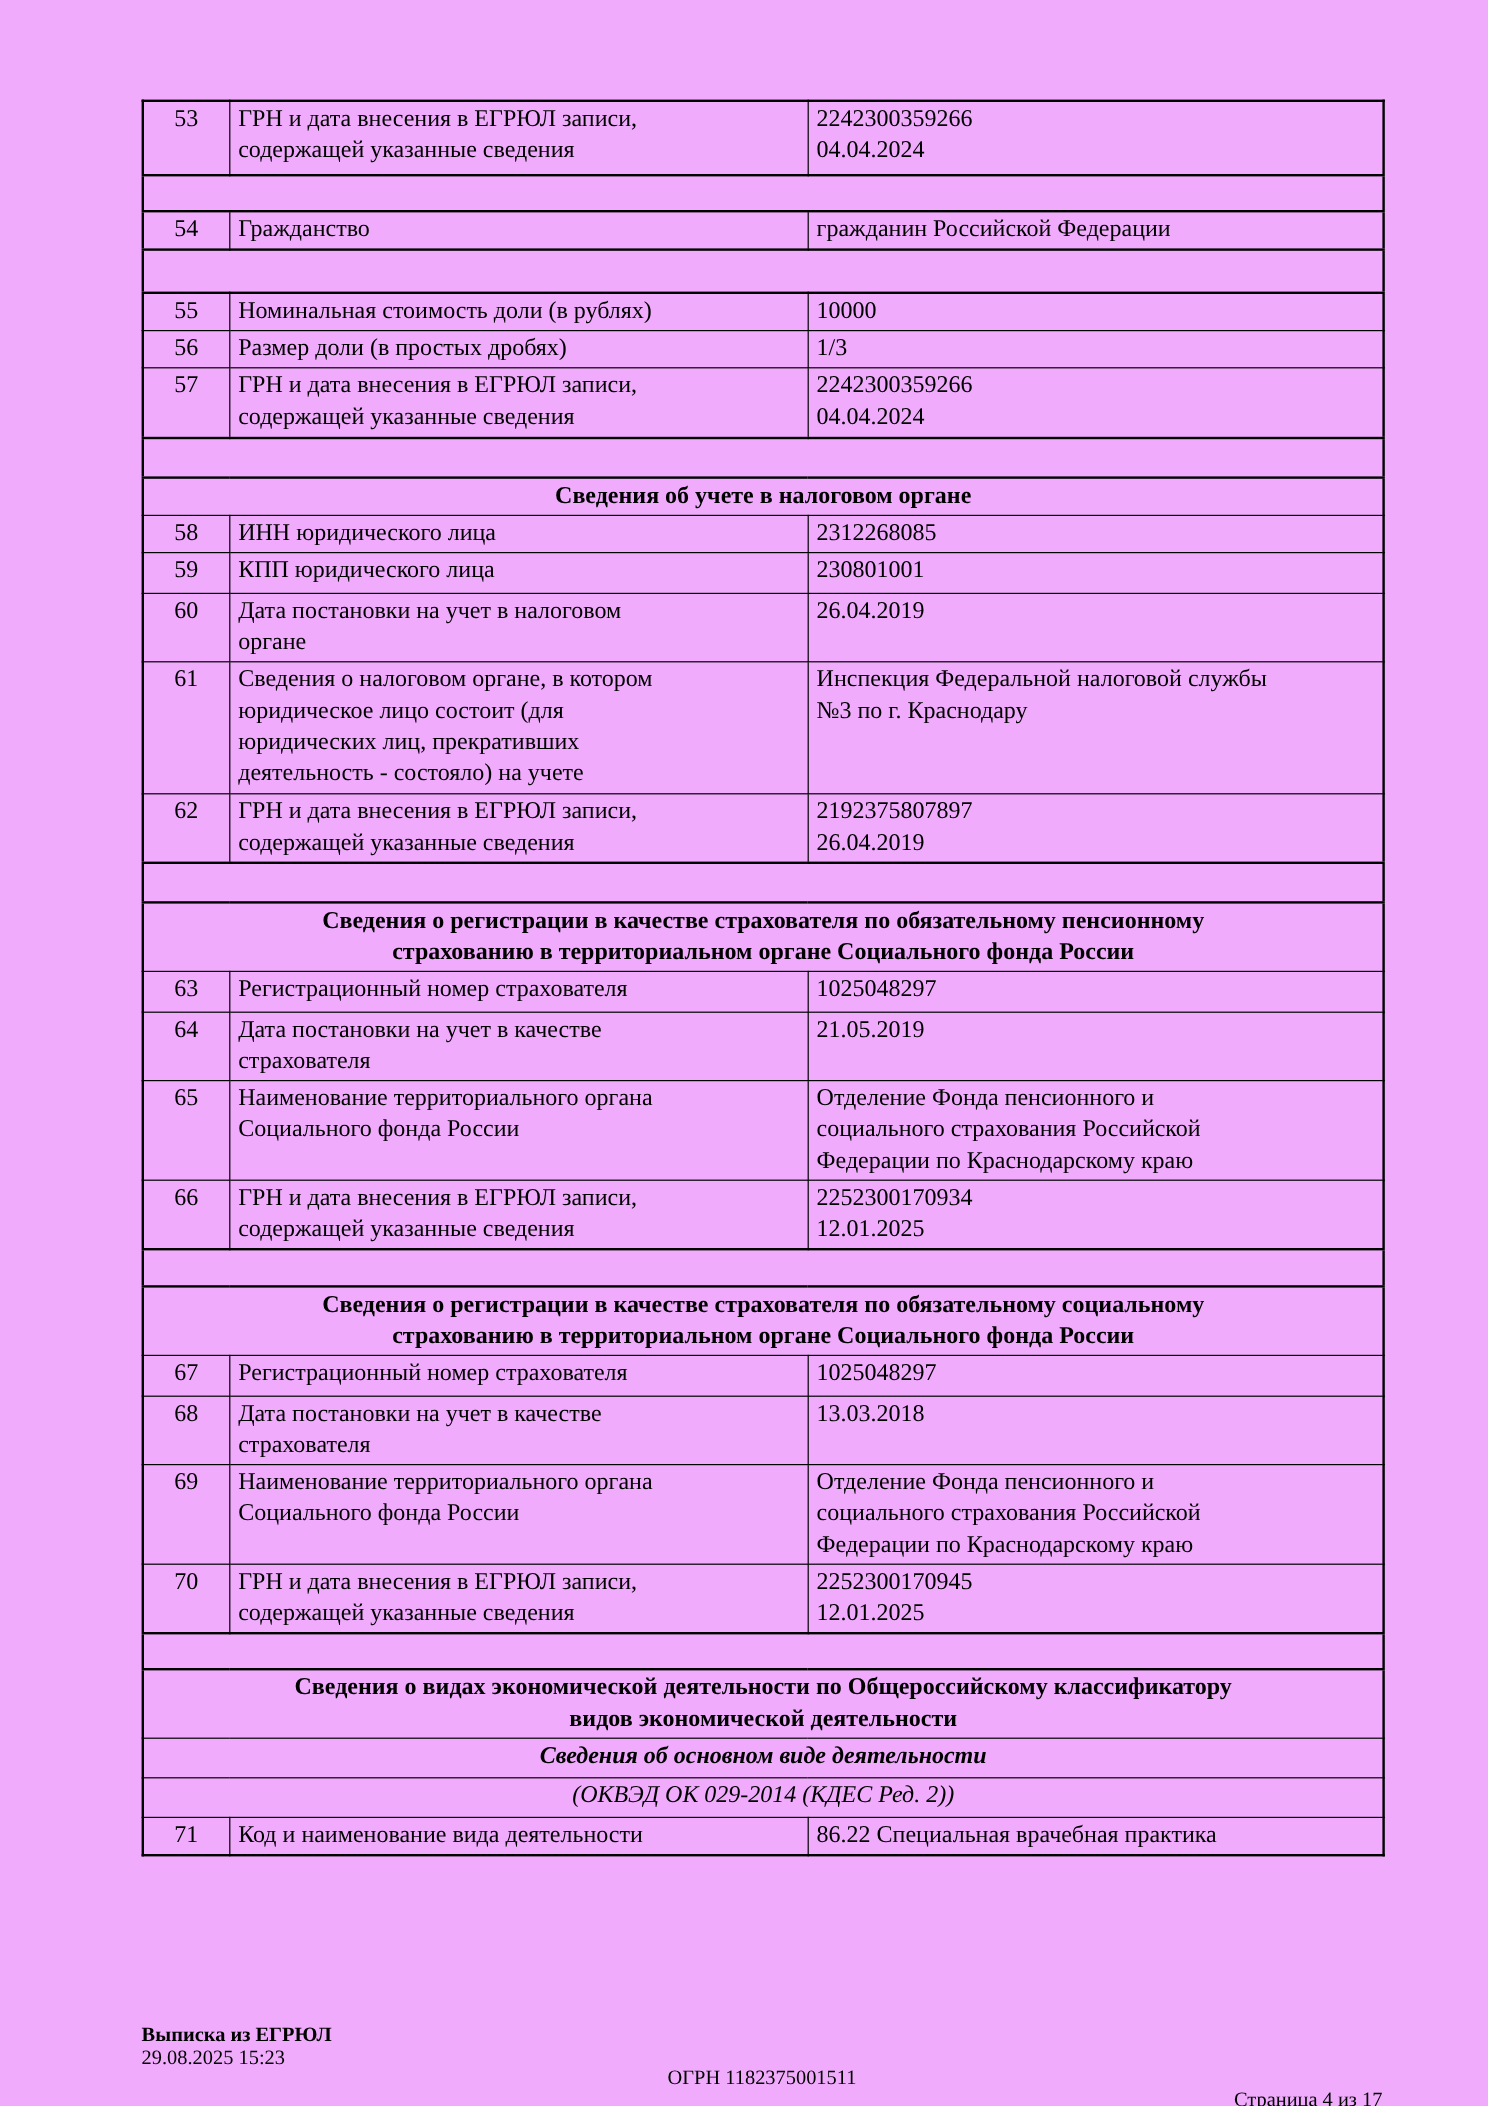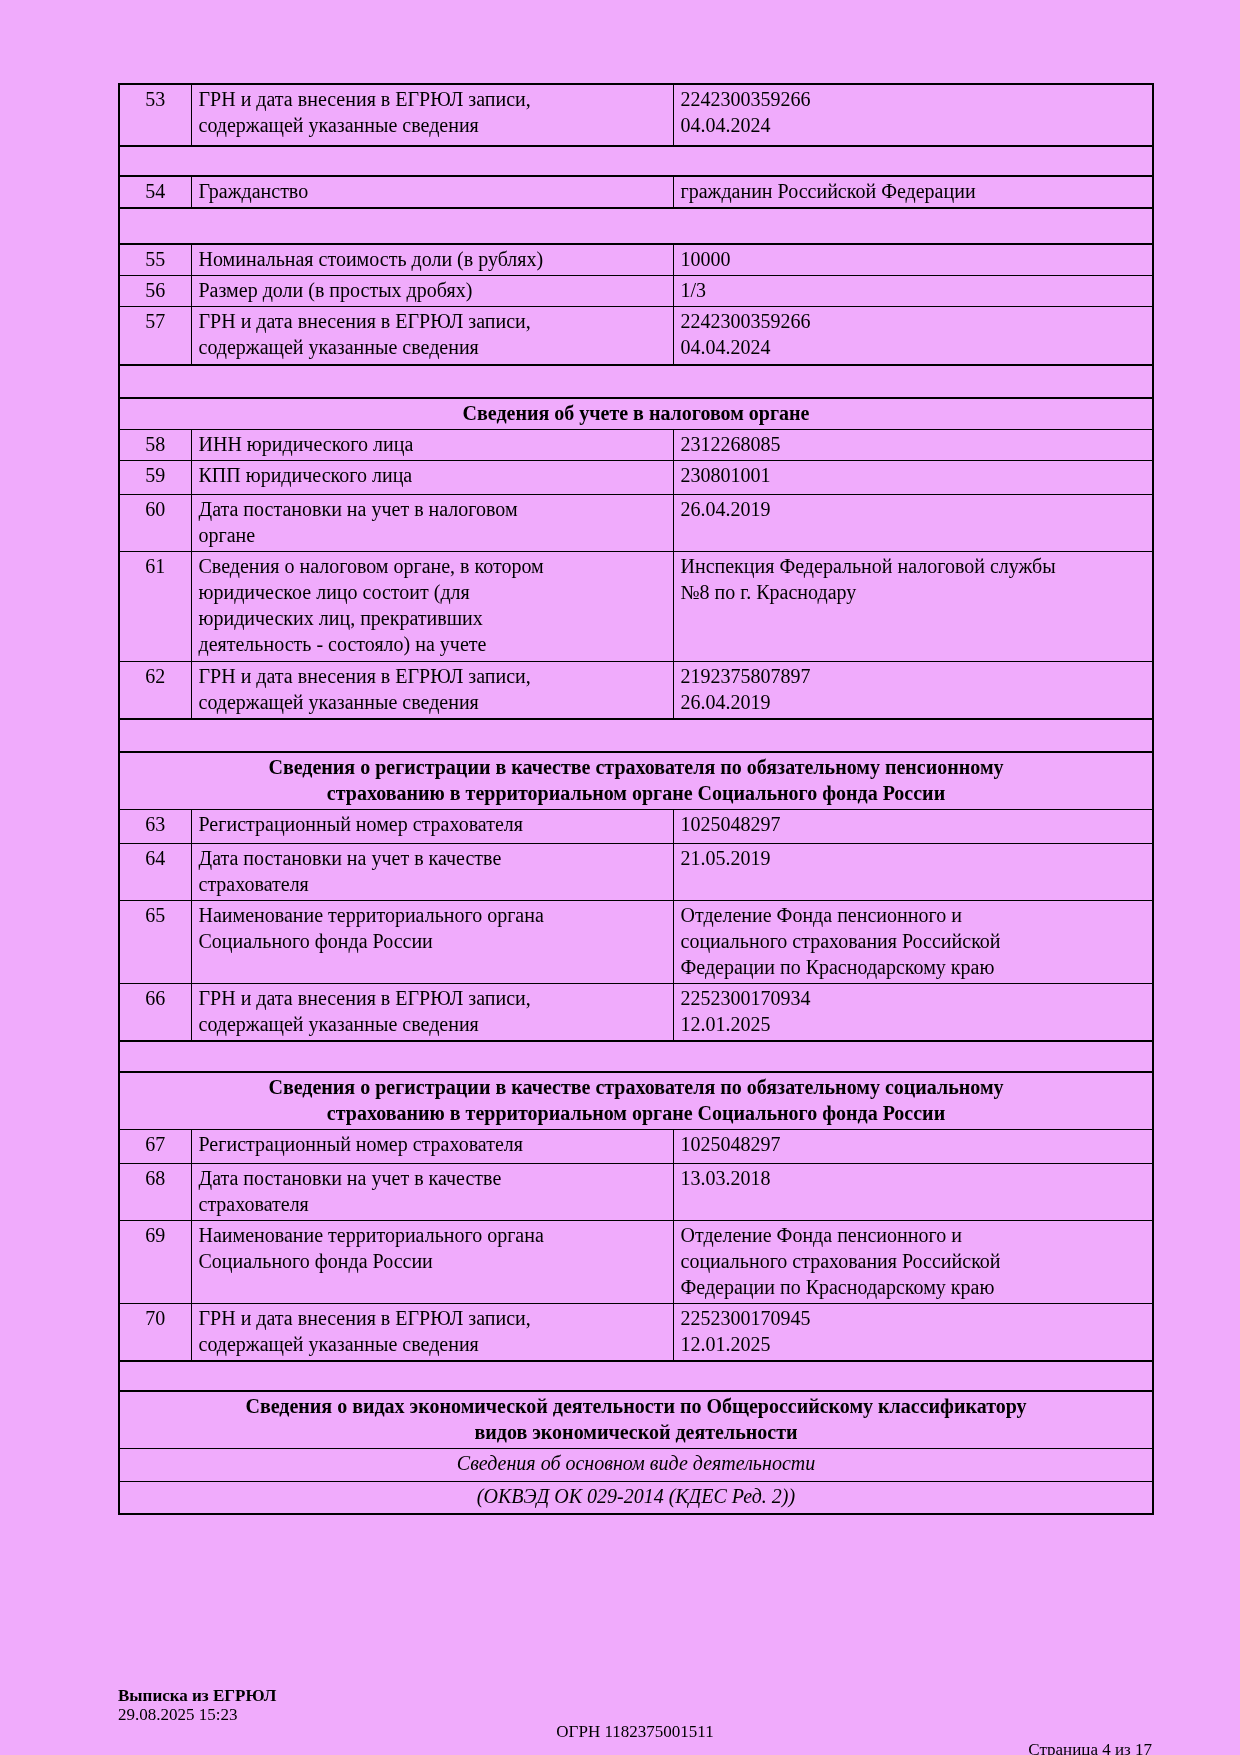--- a/index.html
+++ b/index.html
@@ -32,21 +32,21 @@
   }
   td.cell-num {
     text-align: center;
     padding: 1px 2px 3px 2px;
   }
   td.cell-section {
     font-weight: bold;
     text-align: center;
   }
   td.cell-subsection {
-    font-weight: normal;
+    font-weight: bold;
     font-style: italic;
     text-align: center;
   }
   td.cell-note {
     font-style: italic;
     text-align: center;
   }
   tr.row-spacer td {
     border-top: 2px solid #000;
     border-bottom: 2px solid #000;
@@ -145,21 +145,21 @@
 органе</td>
           <td class="cell-value">26.04.2019</td>
         </tr>
         <tr class="row-data" style="height: 110px;">
           <td class="cell-num">61</td>
           <td class="cell-label">Сведения о налоговом органе, в котором
 юридическое лицо состоит (для
 юридических лиц, прекративших
 деятельность - состояло) на учете</td>
           <td class="cell-value">Инспекция Федеральной налоговой службы
-№8 по г. Краснодару</td>
+№3 по г. Краснодару</td>
         </tr>
         <tr class="row-data" style="height: 55px;">
           <td class="cell-num">62</td>
           <td class="cell-label">ГРН и дата внесения в ЕГРЮЛ записи,
 содержащей указанные сведения</td>
           <td class="cell-value">2192375807897
 26.04.2019</td>
         </tr>
         <tr class="row-spacer" style="height: 33px;">
           <td colspan="3" class="cell-spacer"></td>
@@ -233,20 +233,25 @@
         <tr class="row-section" style="height: 55px;">
           <td colspan="3" class="cell-section">Сведения о видах экономической деятельности по Общероссийскому классификатору
 видов экономической деятельности</td>
         </tr>
         <tr class="row-subsection" style="height: 33px;">
           <td colspan="3" class="cell-subsection">Сведения об основном виде деятельности</td>
         </tr>
         <tr class="row-note" style="height: 33px;">
           <td colspan="3" class="cell-note">(ОКВЭД ОК 029-2014 (КДЕС Ред. 2))</td>
         </tr>
+        <tr class="row-data" style="height: 31px;">
+          <td class="cell-num">71</td>
+          <td class="cell-label">Код и наименование вида деятельности</td>
+          <td class="cell-value">86.22 Специальная врачебная практика</td>
+        </tr>
       </tbody>
   </table>
 
   <div class="footer-left">
     <div class="footer-doc-title">Выписка из ЕГРЮЛ</div>
     <div class="footer-timestamp">29.08.2025 15:23</div>
   </div>
   <div class="footer-center">ОГРН 1182375001511</div>
   <div class="footer-right">Страница 4 из 17</div>
 

